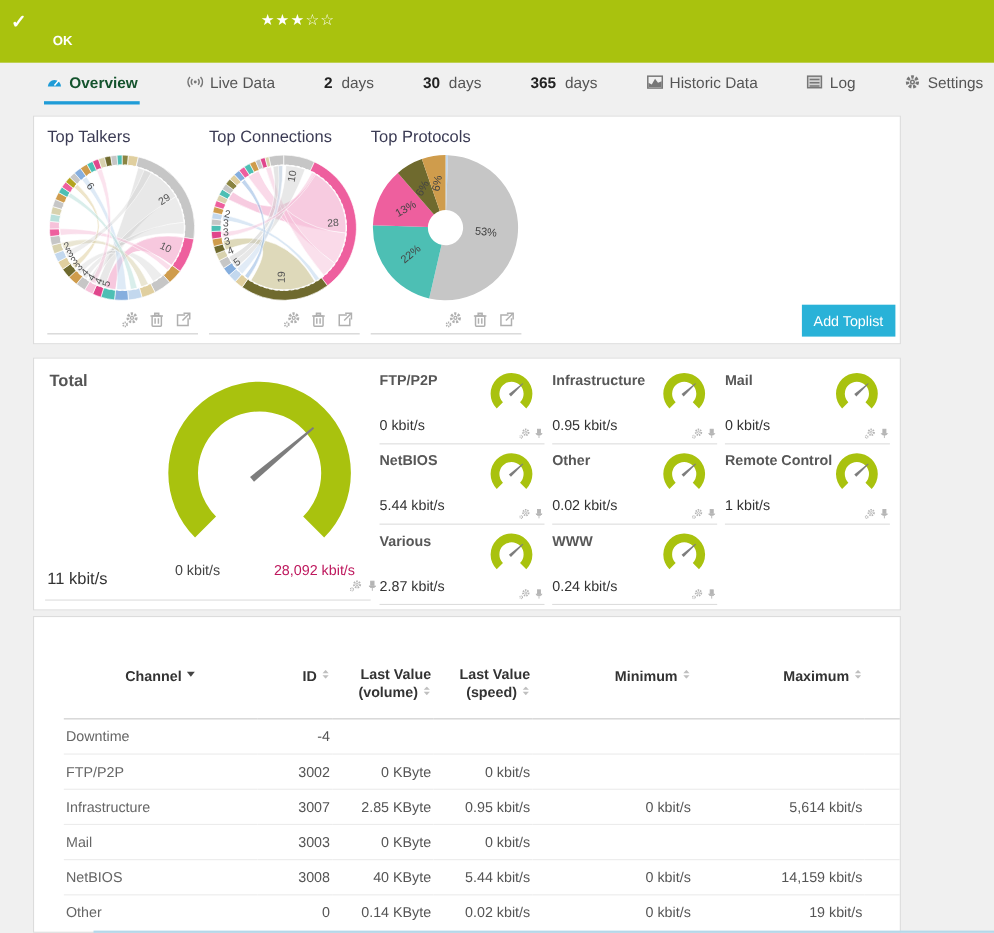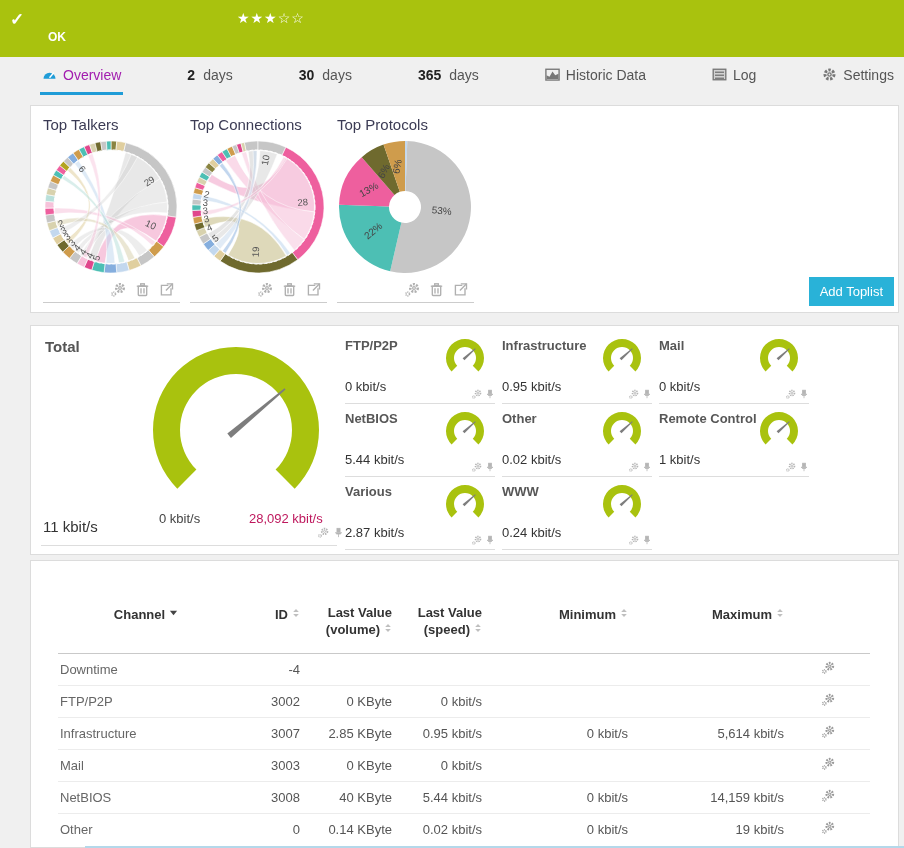--- a/index.html
+++ b/index.html
@@ -16,24 +16,24 @@
   .hdr .ttl{font-weight:bold}
   .hdr .stars{position:absolute;left:237px;top:10px;font-size:14px;letter-spacing:1px;cursor:pointer}
   .hdr .ok{position:absolute;left:48px;top:30px;font-size:12px;font-weight:bold}
 
   
   #tabbar{position:absolute;left:0;top:57px;width:904px;height:38px;display:flex;
           justify-content:space-between;align-items:stretch;padding:0 8px 0 40px;box-sizing:border-box}
   .tab{display:flex;align-items:center;gap:6px;font-size:14px;color:#555;cursor:pointer;
        border-bottom:3px solid transparent;padding:0 2px;white-space:nowrap}
   .tab b{color:#222;font-weight:bold;margin-right:2px}
-  .tab.active{border-bottom-color:#1f9cd7;color:#a21caf;font-weight:normal}
+  .tab.active{border-bottom-color:#1f9cd7;color:#14532d;font-weight:bold}
 
   
-  .panel{position:absolute;left:30px;width:869px;background:#fff;border:1px solid #dcdcdc;box-sizing:border-box}
+  .panel{position:absolute;left:30px;width:789px;background:#fff;border:1px solid #dcdcdc;box-sizing:border-box}
   #panel-toplists{top:105px;height:208px}
   #panel-gauges{top:325px;height:230px}
   #panel-table{top:560px;height:288px;overflow:hidden;padding:40px 28px 0 27px}
 
   
   #toplist-cards{display:flex;padding:10px 0 0 10px}
   .tl-card{width:147px}
   .tl-title{font-size:15px;color:#3b3b54;margin:0 0 4px 2px}
   .tl-footer{display:flex;justify-content:flex-end;align-items:center;gap:9px;
              padding:1px 6px 5px 0;border-bottom:1px solid #ccc;margin:0 8px 0 2px}
@@ -80,20 +80,32 @@
 
 <nav id="tabbar">
     <div class="tab active">
       <span class="icn">
         <svg width="15" height="15" viewBox="0 0 15 15">
           <path d="M1.5,11.700000000000001 A6,6 0 1 1 13.5,11.700000000000001 Z" fill="#1f9cd7"></path>
     <line x1="7.5" y1="10.799999999999999" x2="11.700000000000001" y2="5.7" stroke="#fff" stroke-width="1.3499999999999999"></line>
         </svg>
       </span>
       <span>Overview</span>
+    </div>
+    <div class="tab">
+      <span class="icn">
+        <svg width="15" height="15" viewBox="0 0 15 15">
+          <g stroke="#777" fill="none" stroke-width="1.3499999999999999">
+    <circle cx="7.5" cy="7.5" r="1.3499999999999999" fill="#777" stroke="none"></circle>
+    <path d="M4.95,4.95 a3.5999999999999996,3.5999999999999996 0 0 0 0,5.1000000000000005 M2.6999999999999997,3 a6.45,6.45 0 0 0 0,9
+             M10.05,4.95 a3.5999999999999996,3.5999999999999996 0 0 1 0,5.1000000000000005 M12.299999999999999,3 a6.45,6.45 0 0 1 0,9"></path>
+          </g>
+        </svg>
+      </span>
+      <span>Live Data</span>
     </div>
     <div class="tab">
       <b>2</b>
       <span>days</span>
     </div>
     <div class="tab">
       <b>30</b>
       <span>days</span>
     </div>
     <div class="tab">

